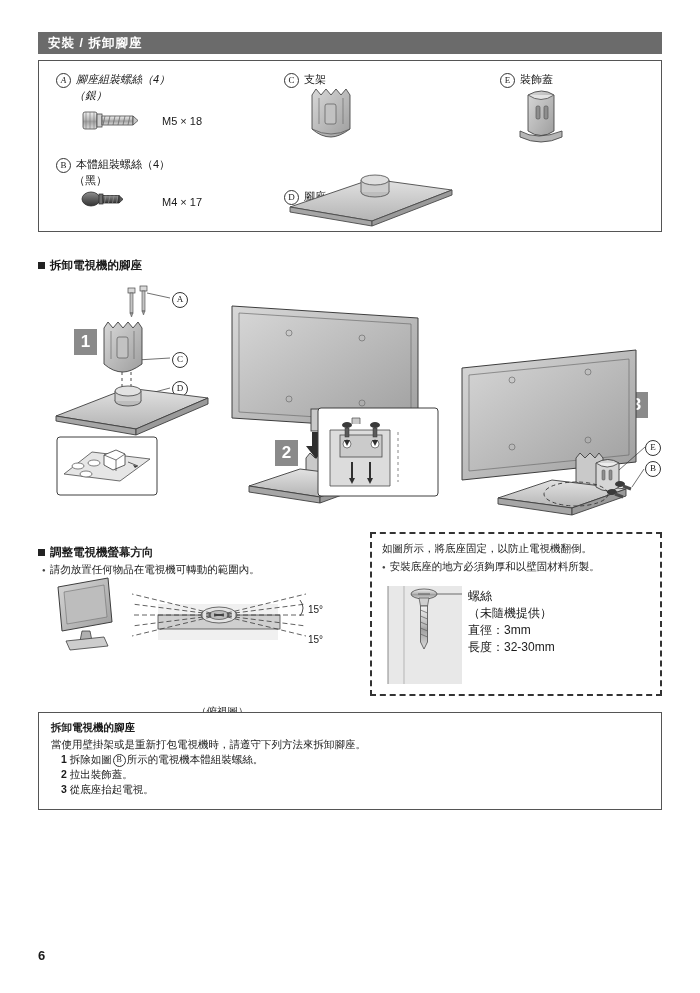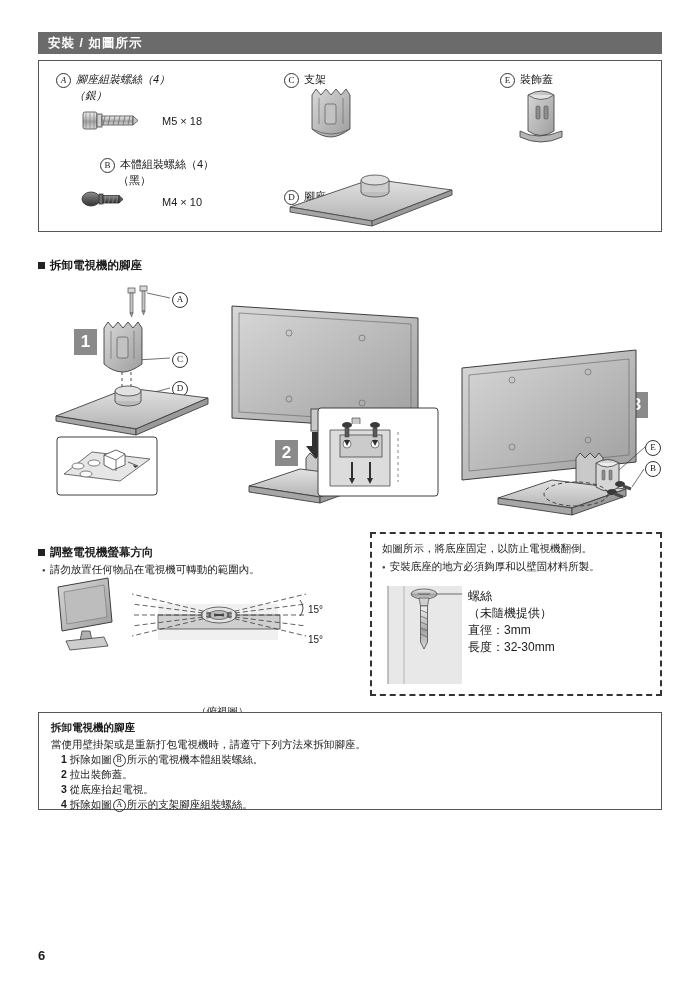--- a/index.html
+++ b/index.html
@@ -83,35 +83,35 @@
   .topview{position:absolute;font-size:10.5px;}
 
   svg{display:block;}
   .svgwrap{position:absolute;left:0;top:0;width:700px;height:993px;pointer-events:none;}
 </style>
 </head>
 <body>
 
 <div class="page">
 
-  <div class="hdr">安裝 / 如圖所示</div>
+  <div class="hdr">安裝 / 拆卸腳座</div>
 
   <div class="parts-box"></div>
 
   <div class="pl" style="left:56px;top:72px;font-style:italic;">
     <span class="circ">A</span><span>腳座組裝螺絲（4）</span>
     <span class="sub">（銀）</span>
   </div>
   <div class="spec" style="left:162px;top:115px;text-align:center;">M5 × 18</div>
 
-  <div class="pl" style="left:56px;top:157px;margin-left:44px;">
+  <div class="pl" style="left:56px;top:157px;">
     <span class="circ">B</span><span>本體組裝螺絲（4）</span>
     <span class="sub">（黑）</span>
   </div>
-  <div class="spec" style="left:162px;top:196px;">M4 × 10</div>
+  <div class="spec" style="left:162px;top:196px;">M4 × 17</div>
 
   <div class="pl" style="left:284px;top:72px;">
     <span class="circ">C</span><span>支架</span>
   </div>
 
   <div class="pl" style="left:284px;top:157px;margin-top:32px;">
     <span class="circ">D</span><span>腳座</span>
   </div>
 
   <div class="pl" style="left:500px;top:72px;">
@@ -159,24 +159,20 @@
       <b>1</b>
       <span>拆除如圖</span><span class="icirc">B</span><span>所示的電視機本體組裝螺絲。</span>
     </div>
     <div class="bn">
       <b>2</b>
       <span>拉出裝飾蓋。</span>
     </div>
     <div class="bn">
       <b>3</b>
       <span>從底座抬起電視。</span>
-    </div>
-    <div class="bn">
-      <b>4</b>
-      <span>拆除如圖</span><span class="icirc">A</span><span>所示的支架腳座組裝螺絲。</span>
     </div>
   </div>
 
   <div class="pageno">6</div>
 
   <div class="svgwrap">
   <svg width="700" height="993" viewBox="0 0 700 993" xmlns="http://www.w3.org/2000/svg">
     <defs>
       <linearGradient id="gmet" x1="0" y1="0" x2="0" y2="1">
         <stop offset="0%" stop-color="#f2f2f2"></stop>

